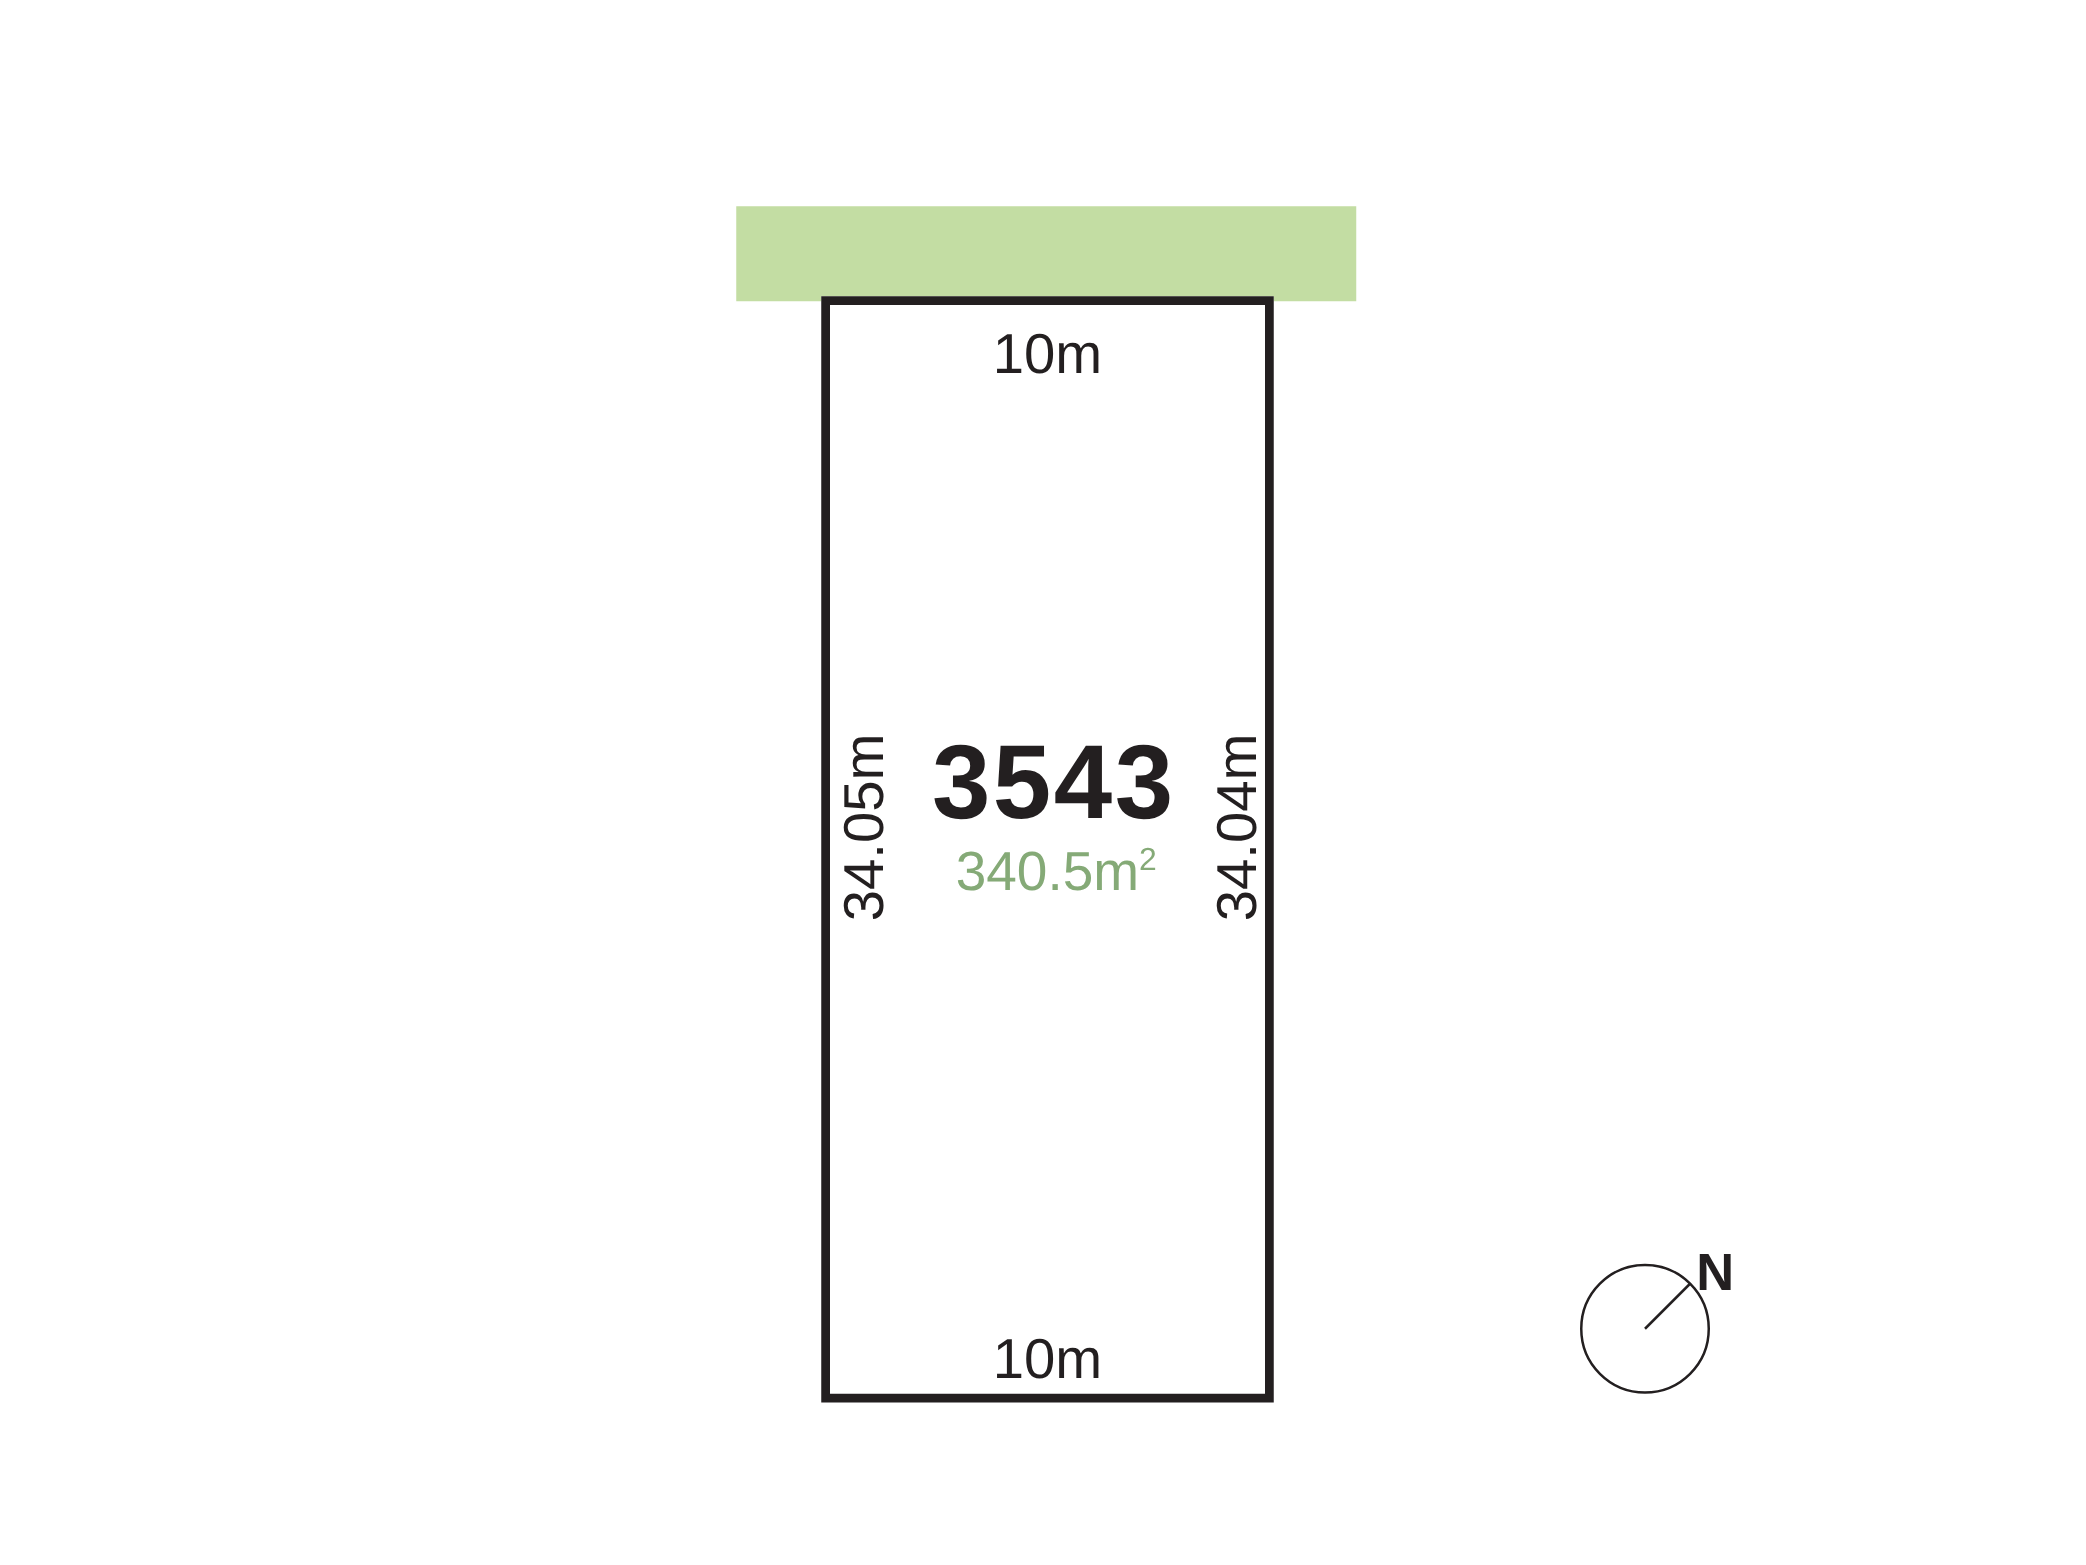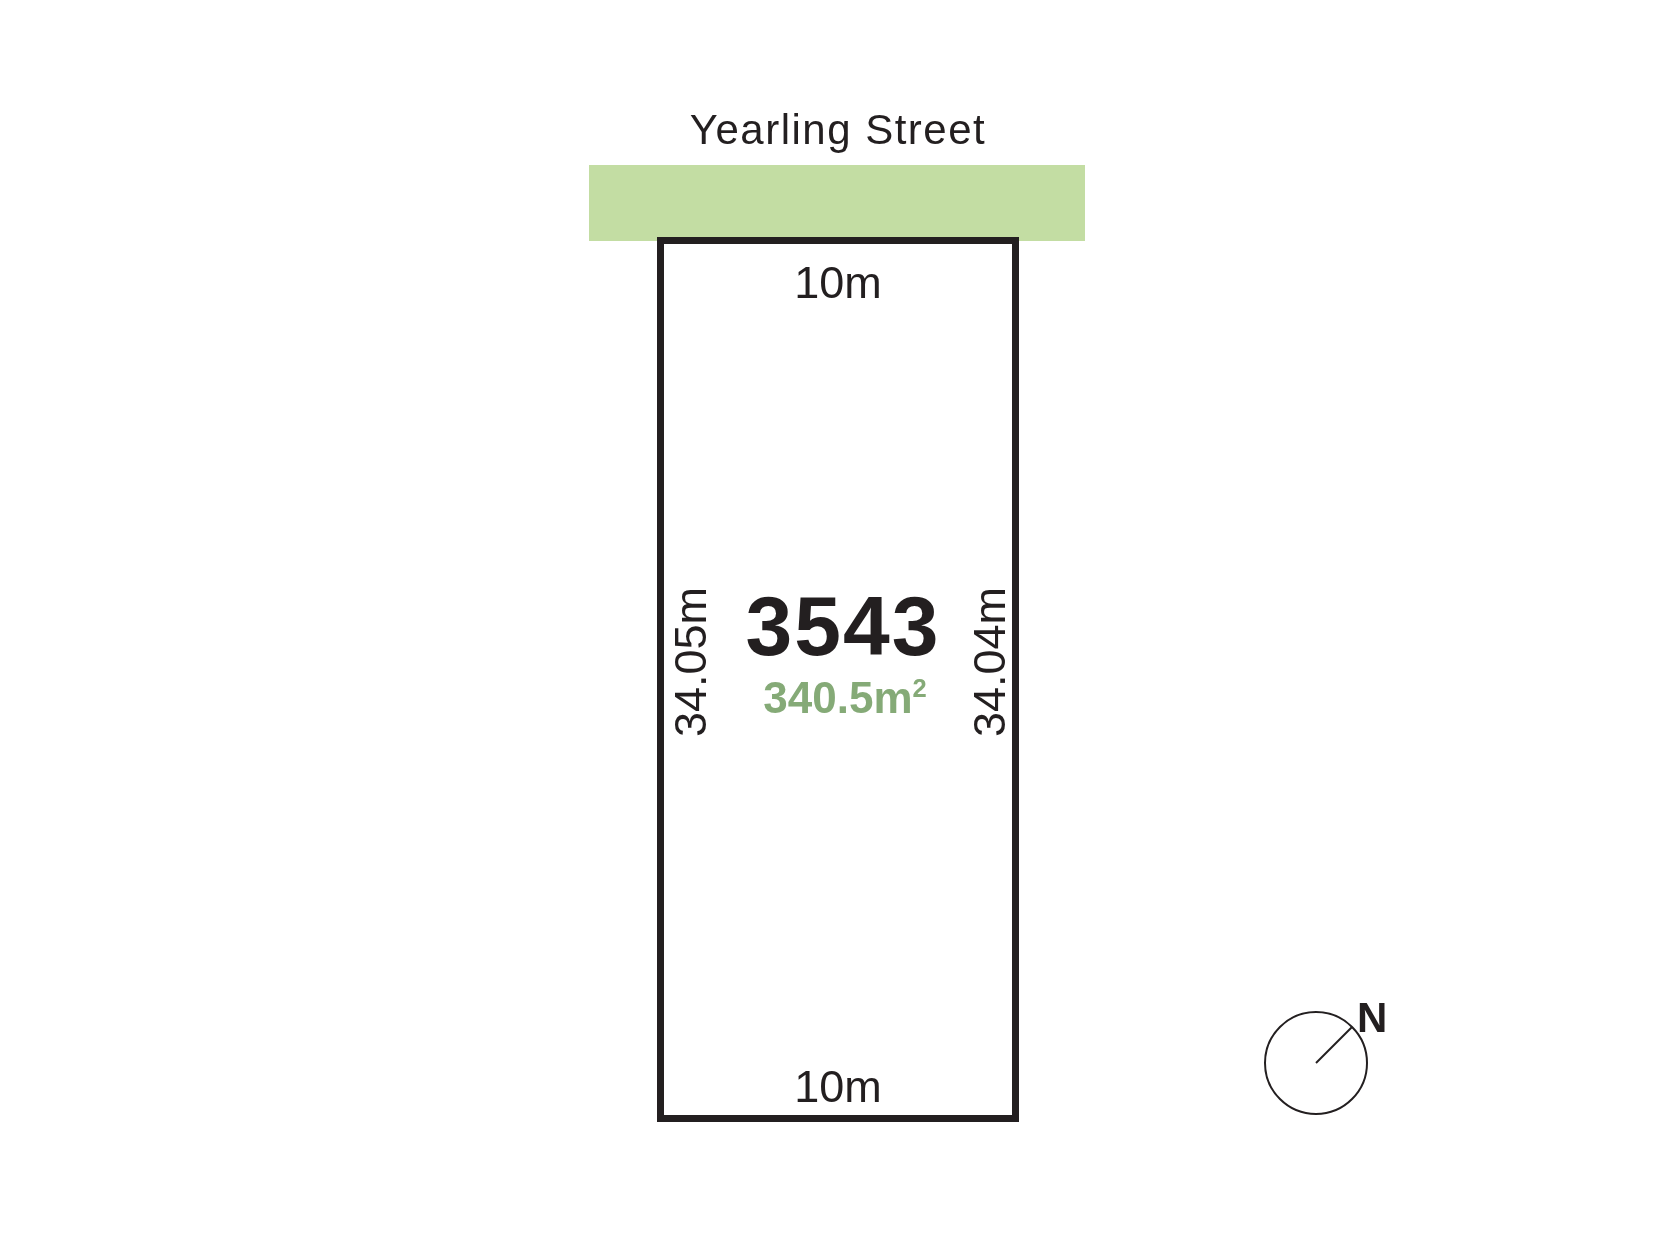--- a/index.html
+++ b/index.html
@@ -63,21 +63,21 @@
     left: 843px; top: 626px;
     font-size: 84px;
     font-weight: 700;
     letter-spacing: 2px;
     color: var(--ink);
   }
 
   .lot-area {
     left: 845px; top: 698px;
     font-size: 44px;
-    font-weight: 700;
+    font-weight: 400;
     color: var(--area-text);
   }
   .lot-area .sup {
     font-size: 0.58em;
     vertical-align: super;
     line-height: 0;
   }
 
   .compass {
     position: absolute;
@@ -93,21 +93,20 @@
     font-family: "Liberation Sans", sans-serif;
     font-size: 42px;
     font-weight: 700;
   }
 </style>
 </head>
 <body>
 
 <div class="canvas">
 
-  <div class="ctr street-label">Yearling Street</div>
 
   <div class="street-bar"></div>
 
   <div class="lot-rect"></div>
 
   <div class="ctr dim dim-top">10m</div>
 
   <div class="ctr lot-number">3543</div>
 
   <div class="ctr lot-area"><span>340.5m</span><span class="sup">2</span></div>

